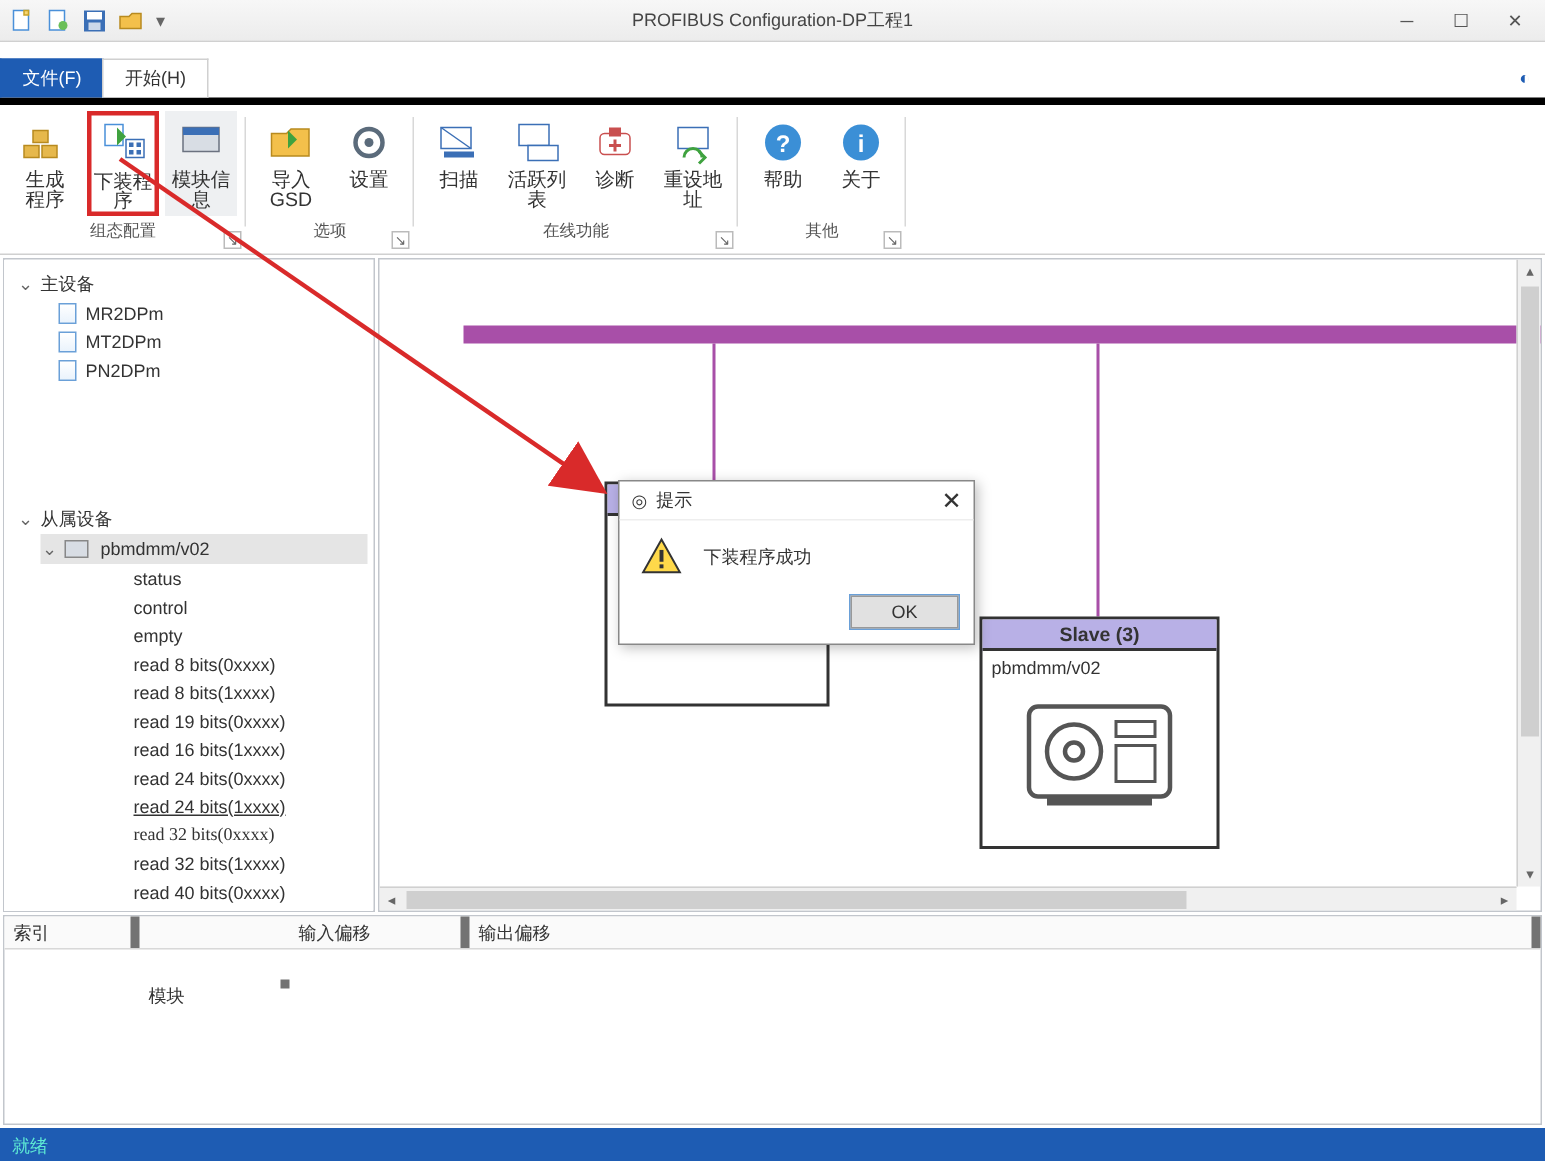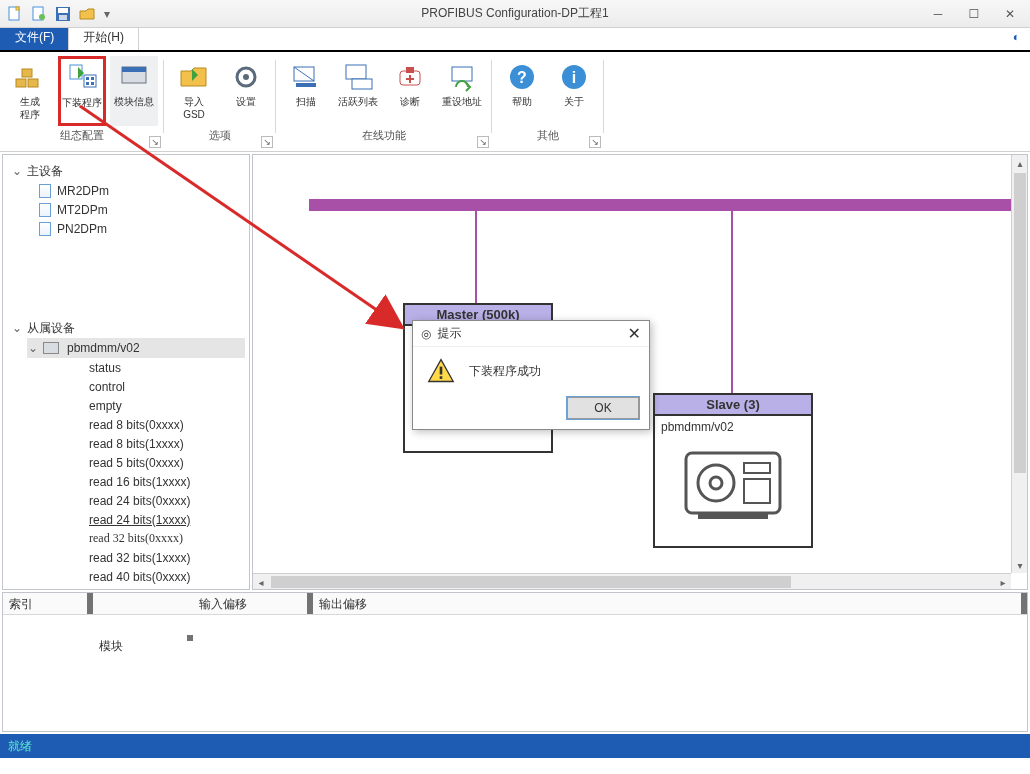--- a/index.html
+++ b/index.html
@@ -3,29 +3,29 @@
 <meta charset="utf-8">
 <style>
   * { box-sizing: border-box; }
   body { margin:0; font-family: "Microsoft YaHei", sans-serif; font-size:12px; background:#fff; color:#333; user-select:none; }
   .titlebar { height:28px; background:linear-gradient(#f7f7f7,#ececec); border-bottom:1px solid #d0d0d0; display:flex; align-items:center; padding:0 6px; position:relative;}
   .titlebar .qat { display:flex; gap:6px; align-items:center;}
   .titlebar .qat .qbtn { width:18px; height:18px; display:flex; align-items:center; justify-content:center;}
   .title-text { position:absolute; left:0; right:0; text-align:center; font-size:12px; color:#444;}
   .win-controls { margin-left:auto; display:flex; gap:8px;}
   .win-controls div { width:28px; height:20px; display:flex; align-items:center; justify-content:center; color:#555;}
-  .tabs-row { height:24px; display:flex; align-items:flex-end; background:#fff; border-bottom:2px solid #000000;}
+  .tabs-row { height:42px; display:flex; align-items:flex-end; background:#fff; border-bottom:5px solid #000000;}
   .tab { height:26px; padding:0 14px; display:flex; align-items:center; border:1px solid #d0d0d0; border-bottom:none; margin-right:-1px; background:#fff; color:#333;}
   .tab.active { background:#1e5cb3; color:#fff; border-color:#1e5cb3;}
   .ribbon { height:100px; border-bottom:1px solid #d0d0d0; display:flex; position:relative;}
   .rgroup { display:flex; flex-direction:column; align-items:center; padding:4px 6px 0 6px; position:relative;}
   .rgroup .btns { display:flex; gap:4px;}
   .rbtn { width:48px; height:70px; display:flex; flex-direction:column; align-items:center; justify-content:flex-start; padding-top:4px; gap:2px; text-align:center; border:1px solid transparent;}
   .rbtn .ico { width:32px; height:32px; display:flex; align-items:center; justify-content:center;}
-  .rbtn .lbl { font-size:10px; line-height:13px;}
+  .rbtn .lbl { font-size:13px; line-height:13px;}
   .rgroup .gname { font-size:11px; color:#555; margin-top:2px;}
   .rgroup::after { content:""; position:absolute; right:0; top:8px; bottom:18px; width:1px; background:#d8d8d8;}
   .highlight { border:2px solid #d92a2a !important; box-shadow:0 0 0 1px #d92a2a inset; }
   .dialog-launcher { position:absolute; right:3px; bottom:3px; width:12px; height:12px; border:1px solid #bbb; font-size:9px; display:flex; align-items:center; justify-content:center; color:#666;}
   .ribbon-help { margin-left:auto; padding:6px 10px; color:#1e5cb3; }
 
   .body-area { display:flex; height:440px; }
   .tree-panel { width:248px; border:1px solid #c2c6cc; margin:2px; overflow:auto; background:#fff; position:relative;}
   .tree { padding:6px 4px;}
   .tree-node { display:flex; align-items:center; gap:4px; height:20px; padding-left:4px;}
@@ -286,21 +286,21 @@
             <span class="tw">⌄</span>
             <span style="width:16px;height:12px;background:#d8dde4;border:1px solid #888;margin-right:4px;"></span>
             <span>pbmdmm/v02</span>
           </div>
         <div class="tree-sub2" id="slave-items">
             <div class="tree-child" style="padding-left: 26px;">status</div>
             <div class="tree-child" style="padding-left: 26px;">control</div>
             <div class="tree-child" style="padding-left: 26px;">empty</div>
             <div class="tree-child" style="padding-left: 26px;">read 8 bits(0xxxx)</div>
             <div class="tree-child" style="padding-left: 26px;">read 8 bits(1xxxx)</div>
-            <div class="tree-child" style="padding-left: 26px;">read 5 bits(0xxxx)</div>
+            <div class="tree-child" style="padding-left: 26px;">read 19 bits(0xxxx)</div>
             <div class="tree-child" style="padding-left: 26px;">read 16 bits(1xxxx)</div>
             <div class="tree-child" style="padding-left: 26px;">read 24 bits(0xxxx)</div>
             <div class="tree-child" style="padding-left: 26px; text-decoration: underline;">read 24 bits(1xxxx)</div>
             <div class="tree-child" style="padding-left: 26px; font-family: Liberation Serif, serif;">read 32 bits(0xxxx)</div>
             <div class="tree-child" style="padding-left: 26px;">read 32 bits(1xxxx)</div>
             <div class="tree-child" style="padding-left: 26px;">read 40 bits(0xxxx)</div>
           </div>
       </div>
     </div>
   </div>

